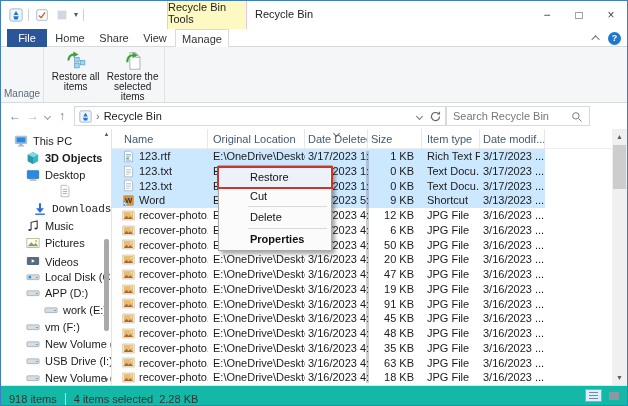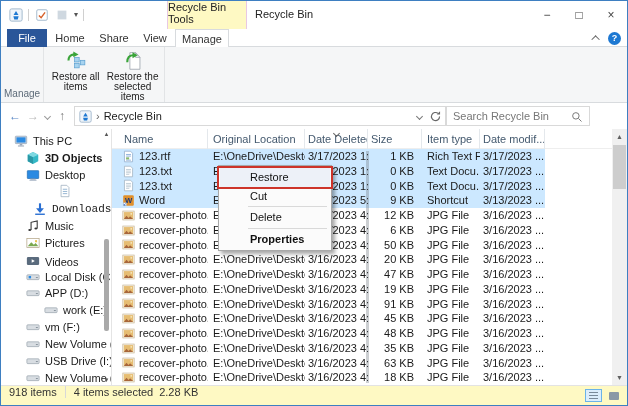--- a/index.html
+++ b/index.html
@@ -89,21 +89,21 @@
 
   
   .cmenu{position:absolute;left:217px;top:164px;width:114px;background:#fbfbfb;border:1px solid #a8a8a8;box-shadow:3px 3px 4px rgba(0,0,0,.35);padding:2px 1px;z-index:50;}
   .mitem{position:relative;height:18.5px;line-height:18.5px;padding-left:30px;color:#111;}
   .mitem.hl{background:#edf1f8;}
   .mitem.bold{font-weight:bold;}
   .msep{height:1px;background:#d9d9d9;margin:1px 3px 1px 28px;}
   .annotbox{position:absolute;left:-3px;right:-3px;top:-2px;bottom:-2px;border:2px solid #cd342a;pointer-events:none;}
 
   
-  .statusbar{position:absolute;left:0;bottom:0;right:0;height:20px;border-top:1px solid #e3e3e3;background:#fef9c3;display:flex;align-items:flex-start;color:#333;}
+  .statusbar{position:absolute;left:0;bottom:0;right:0;height:20px;border-top:1px solid #e3e3e3;background:#14b8a6;display:flex;align-items:flex-end;color:#333;}
   .statusbar .sdiv{width:1px;height:12px;background:#d8d8d8;margin:0 8px;}
   .status-icons{position:absolute;right:5px;top:3px;display:flex;gap:3px;}
   .sv{width:17px;height:13px;display:flex;align-items:center;justify-content:center;}
   .sv.active{background:#dcedfb;border:1px solid #6bb3e8;}
   .sv .bars{width:9px;height:7px;background:linear-gradient(#7a8a99 1px,transparent 1px);background-size:100% 3px;}
   .sv .thumbi{width:10px;height:8px;background:#8a98a6;border-radius:1px;}
 </style>
 </head>
 <body>
 

